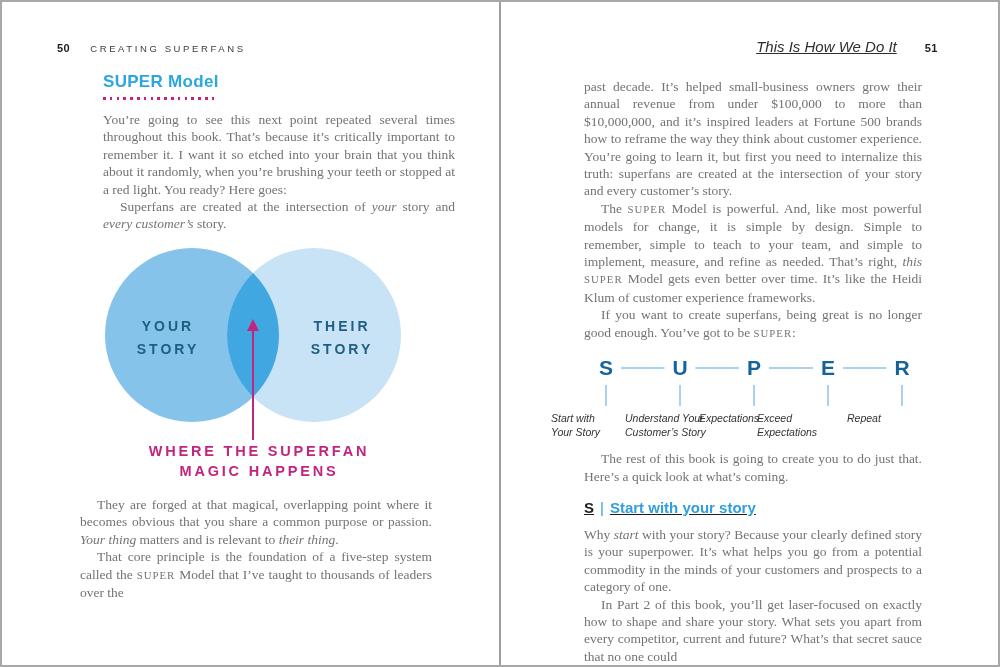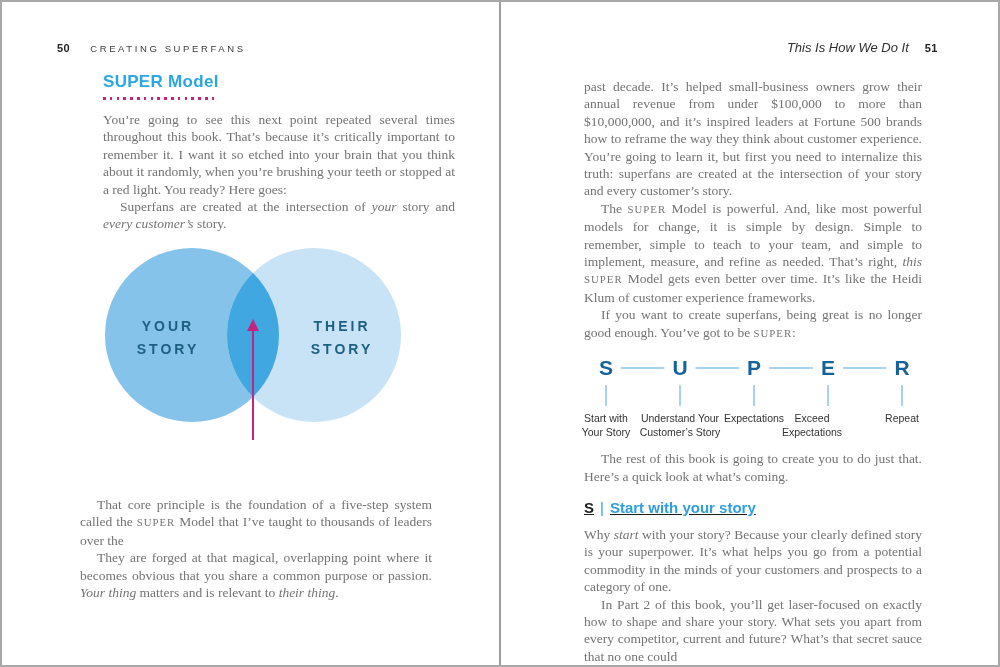--- a/index.html
+++ b/index.html
@@ -9,21 +9,21 @@
     font-family:"Liberation Serif", serif; color:#1e1e1e;padding-left:29px;
   }
   .gutter { position:absolute; left:497px; top:0; bottom:0; width:2px; background:#9d9d9d; }
 
   
   .rh { position:absolute; top:36px; font-family:"Liberation Sans", sans-serif; color:#3a3a3a; }
   .rh-left { left:55px; }
   .rh-right { right:60px; text-align:right; }
   .pagenum { font-weight:bold; font-size:11px; color:#222; letter-spacing:0.5px; }
   .bookname { font-size:9.5px; letter-spacing:2.6px; margin-left:20px; color:#3d3d3d; }
-  .chaptername { font-style:italic; font-size:13px; color:#2e2e2e; margin-right:16px; }
+  .chaptername { font-style:italic; font-size:15px; color:#2e2e2e; margin-right:28px;text-decoration:underline; }
 
   
   .col-left { position:absolute; left:88px; top:70px; width:352px;margin-left:13px; }
   .col-left-bottom { position:absolute; left:78px; top:494px; width:352px; }
   .col-right { position:absolute; left:582px; top:76px; width:338px; }
   p.body { margin:0; font-size:13.5px; line-height:17.4px; text-align:justify; color:#737373; }
   p.ind { text-indent:17px; }
   .it { font-style:italic; }
   .sc { font-size:0.8em; letter-spacing:1px; }
 
@@ -62,21 +62,21 @@
   
   .super-diagram { position:relative; height:88px; margin:12px 0 8px 0; font-family:"Liberation Sans", sans-serif; }
   .sd-line { position:absolute; top:13px; left:20px; right:18px; height:2px; background:#A9D2EE; }
   .sd-letter {
     position:absolute; top:0; transform:translateX(-50%);
     font-size:21px; font-weight:bold; color:#15639B; background:#fff; padding:0 8px; line-height:28px;
   }
   .sd-stub { position:absolute; top:31px; width:2px; height:21px; background:#A9D2EE; }
   .sd-label {
     position:absolute; top:58px; width:110px; transform:translateX(-50%);
-    text-align:center; font-size:10.5px; line-height:13.5px; color:#333; white-space:pre-line;
+    font-size:10.5px; line-height:13.5px; color:#333; white-space:pre-line;font-style:italic;
   }
 
   
   .subhead { margin:14px 0 10px 0; font-family:"Liberation Sans", sans-serif; font-size:15px; font-weight:bold;text-decoration:underline; }
   .subhead .letter { color:#1d1d1d; }
   .subhead .pipe { color:#2E9EDE; font-weight:normal; padding:0 6px; }
   .subhead .title { color:#2E9EDE; }
 
   .spacer-p1 { margin-bottom:0; }
 </style>
@@ -111,25 +111,27 @@
       <circle cx="98" cy="90" r="87" fill="#85C3EA"></circle>
       <circle cx="220" cy="90" r="87" fill="#C8E3F6"></circle>
       <circle cx="220" cy="90" r="87" fill="#41A7E0" clip-path="url(#leftClip)"></circle>
     </svg>
     <div class="venn-label venn-label-left">YOUR
 STORY</div>
     <div class="venn-label venn-label-right">THEIR
 STORY</div>
     <div class="arrow-head"></div>
     <div class="arrow-line"></div>
+    <div class="venn-caption">WHERE THE SUPERFAN
+MAGIC HAPPENS</div>
   </div>
 
   <div class="col-left-bottom">
+    <p class="body ind"><span>They are forged at that magical, overlapping point where it becomes obvious that you share a common purpose or passion. </span><span class="it">Your thing</span><span> matters and is relevant to </span><span class="it">their thing</span><span>.</span></p>
     <p class="body ind"><span>That core principle is the foundation of a five-step system called the </span><span class="sc">SUPER</span><span> Model that I’ve taught to thousands of leaders over the</span></p>
-    <p class="body ind"><span>They are forged at that magical, overlapping point where it becomes obvious that you share a common purpose or passion. </span><span class="it">Your thing</span><span> matters and is relevant to </span><span class="it">their thing</span><span>.</span></p>
   </div>
 
   <div class="col-right">
     <p class="body spacer-p1"><span>past decade. It’s helped small-business owners grow their annual revenue from under $100,000 to more than $10,000,000, and it’s inspired leaders at Fortune 500 brands how to reframe the way they think about customer experience. You’re going to learn it, but first you need to internalize this truth: superfans are created at the intersection of your story and every customer’s story.</span></p>
     <p class="body ind"><span>The </span><span class="sc">SUPER</span><span> Model is powerful. And, like most powerful models for change, it is simple by design. Simple to remember, simple to teach to your team, and simple to implement, measure, and refine as needed. That’s right, </span><span class="it">this</span><span> </span><span class="sc">SUPER</span><span> Model gets even better over time. It’s like the Heidi Klum of customer experience frameworks.</span></p>
     <p class="body ind"><span>If you want to create superfans, being great is no longer good enough. You’ve got to be </span><span class="sc">SUPER</span><span>:</span></p>
 
     <div class="super-diagram">
       <div class="sd-line"></div>
 

